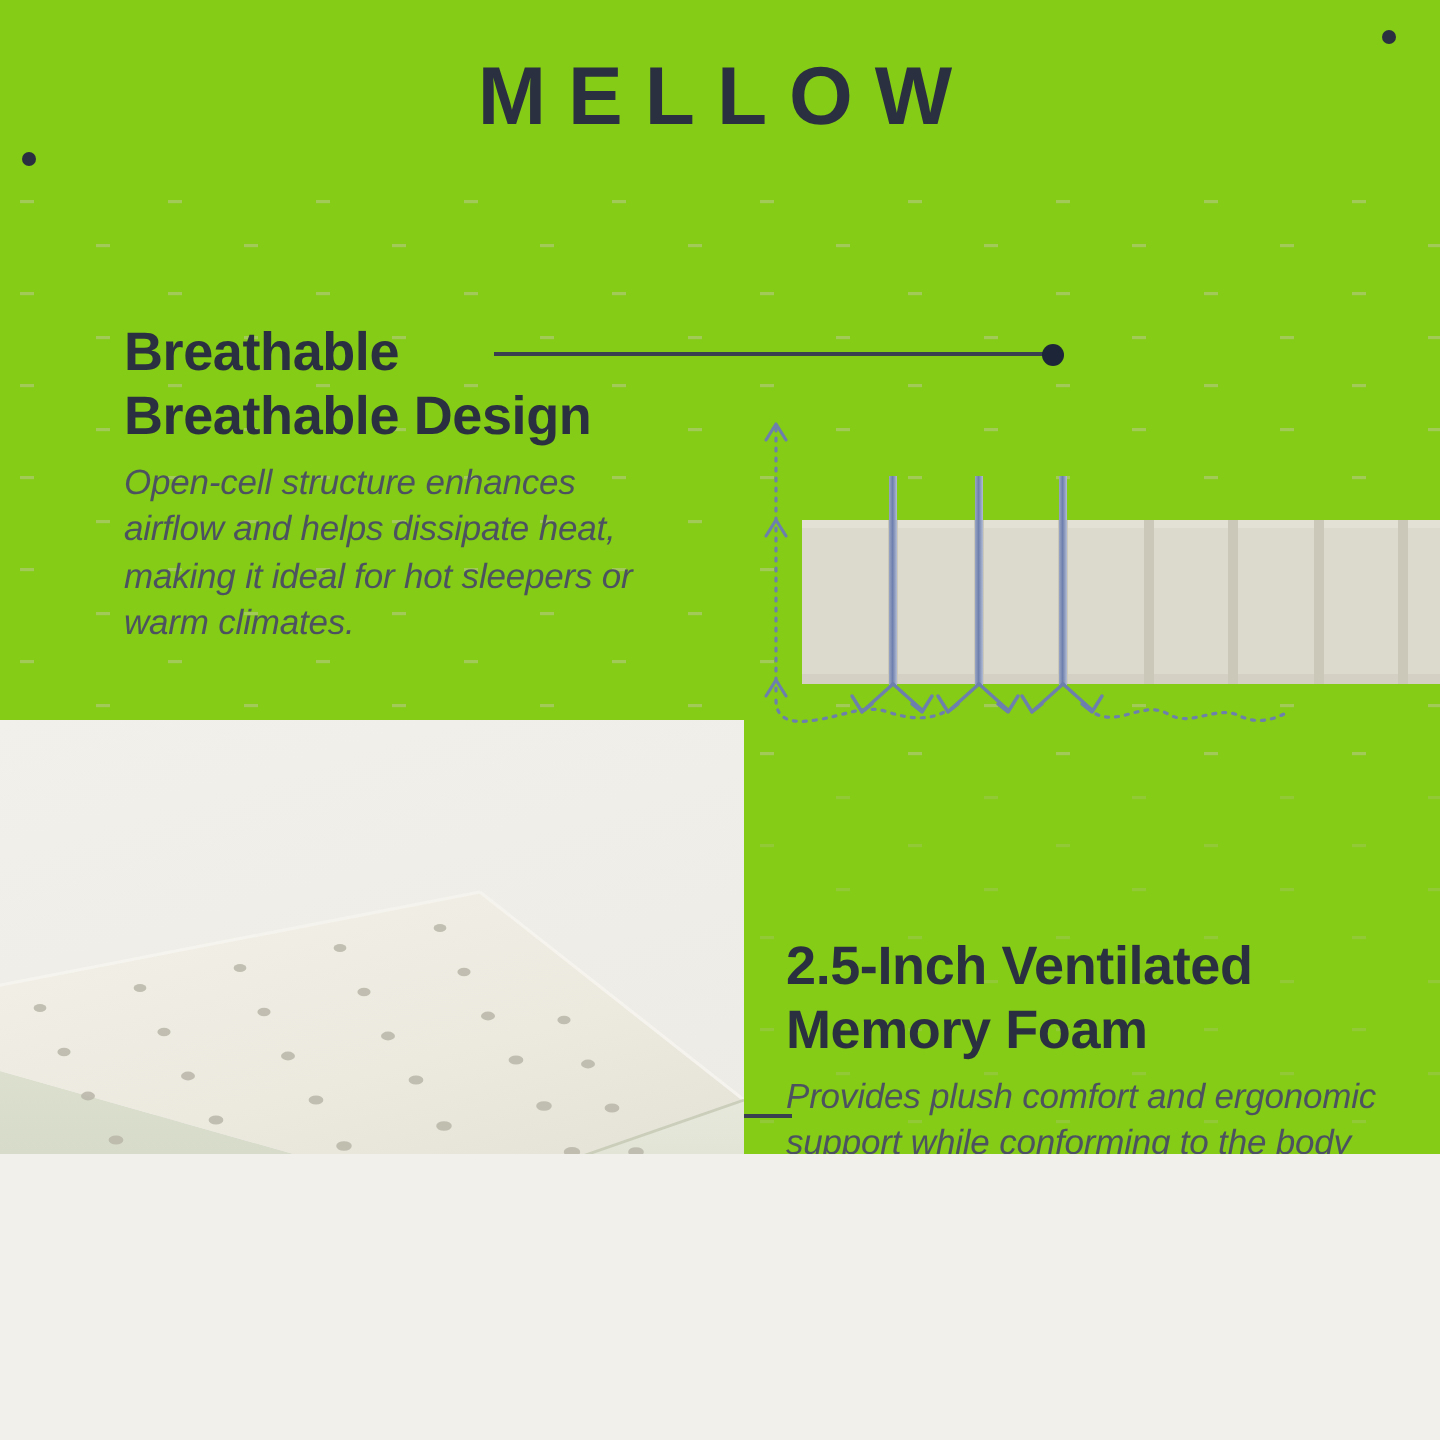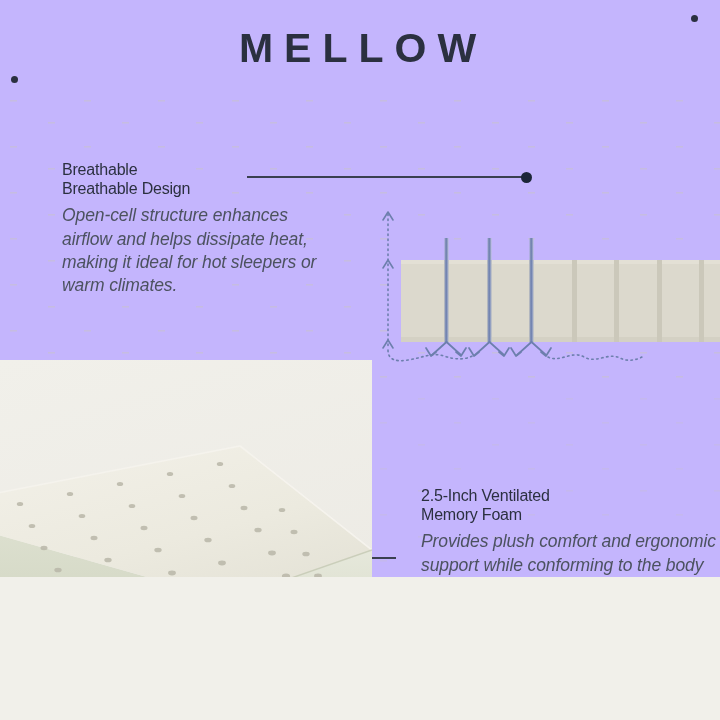--- a/index.html
+++ b/index.html
@@ -8,21 +8,21 @@
     background: #f1f0ea;
   }
   body {
     font-family: "Liberation Sans", sans-serif;
   }
   #infographic {
     position: relative;
     width: 720px;
     height: 577px;
     overflow: hidden;
-    background: #c4b5fd;
+    background: #84cc16;
   }
 
   
   .texture {
     position: absolute;
     inset: 0;
     pointer-events: none;
     opacity: .55;
   }
 
@@ -53,36 +53,36 @@
     border-radius: 50%;
     background: #2b3040;
   }
   .logo-dot.below-m { left: 11px; top: 48px; }
   .logo-dot.above-w { right: 22px; top: -13px; }
 
   
   .block { position: absolute; }
   .block h2 {
     margin: 0 0 6px 0;
-    font-size: 16px;
-    font-weight: normal;
+    font-size: 27px;
+    font-weight: bold;
     line-height: 1.17;
     color: #2b3040;
     letter-spacing: -0.2px;
   }
   .block p {
     margin: 0;
     font-size: 17.5px;
     line-height: 1.33;
     color: #4c5260;
     letter-spacing: -0.1px;
     font-style: italic;
   }
   #block-breathable { top: 161px; left: 62px; width: 278px; }
-  #block-memoryfoam { top: 487px; left: 393px; width: 300px; margin-left: 28px; }
+  #block-memoryfoam { top: 468px; left: 393px; width: 300px; }
 
   
   .connector { position: absolute; }
   .connector .line {
     position: absolute;
     height: 2px;
     background: #3a4050;
     top: 4px;
   }
   .connector .node {

